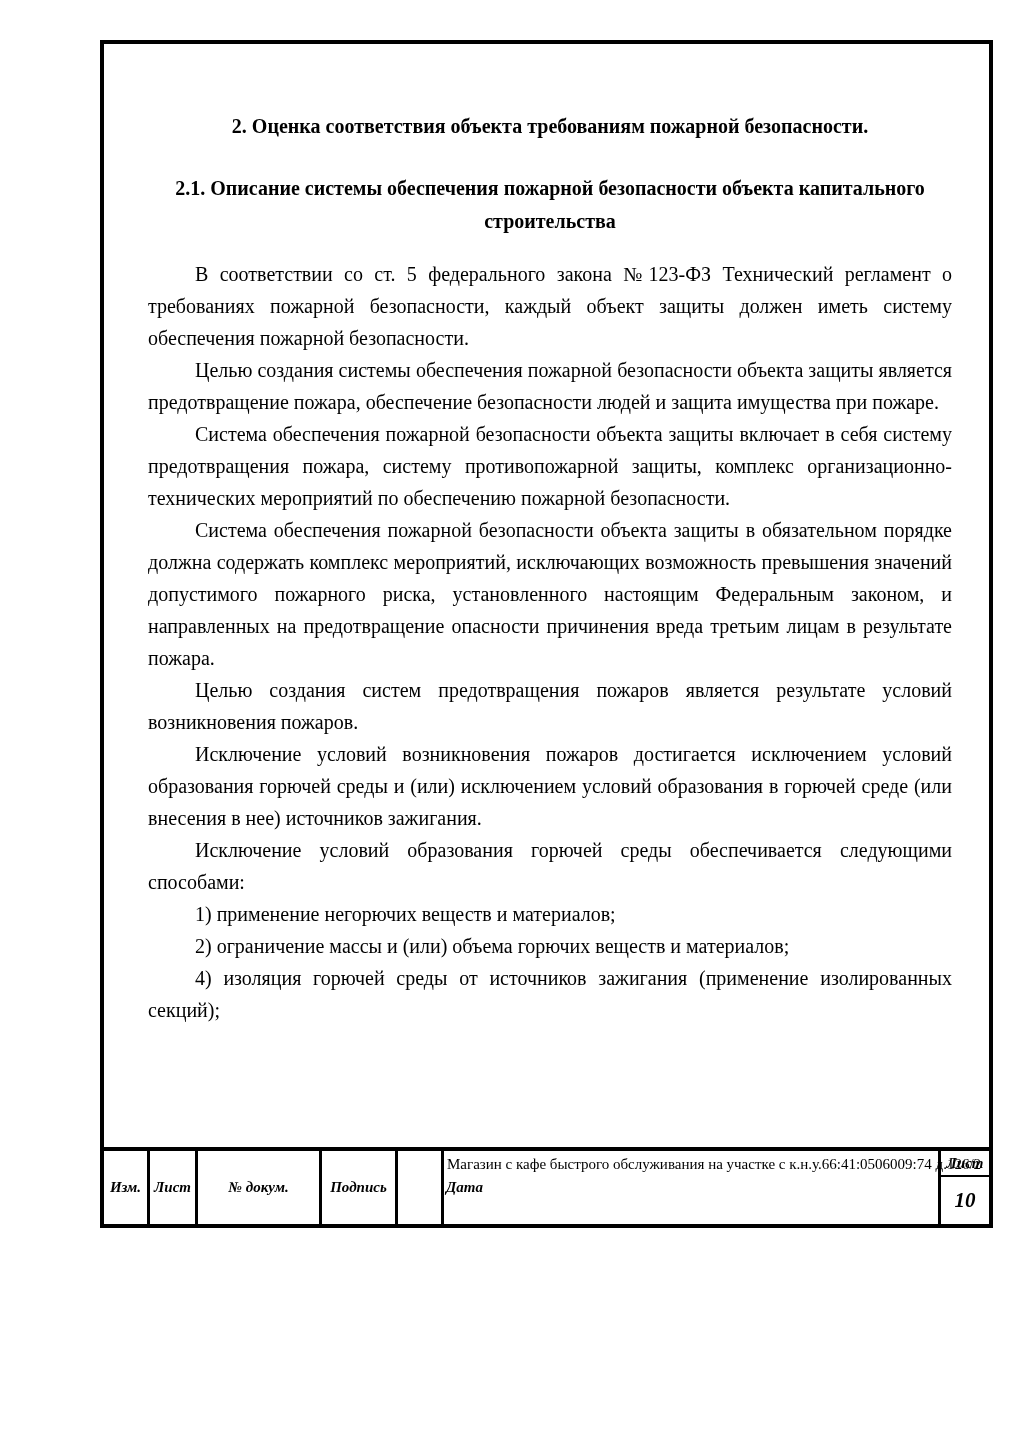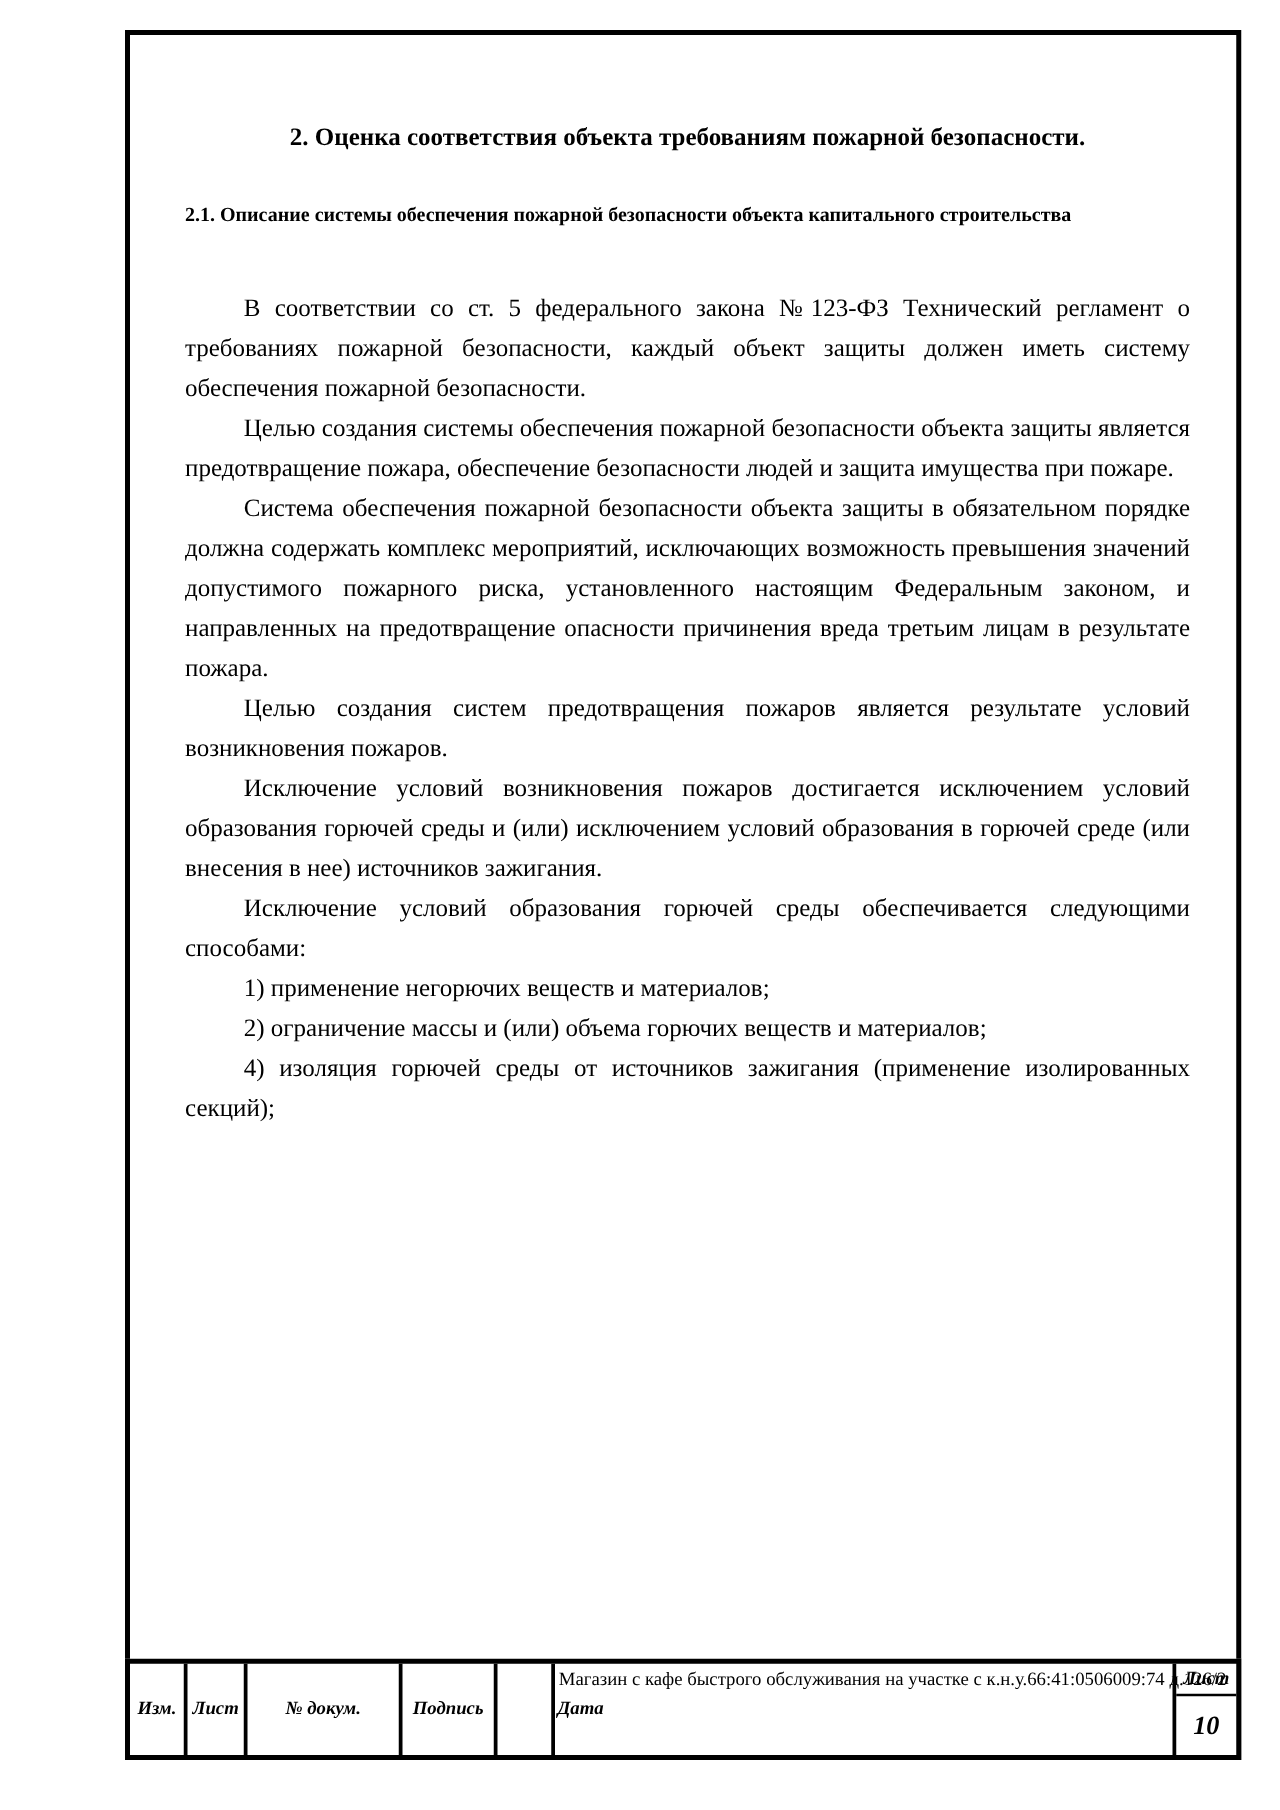--- a/index.html
+++ b/index.html
@@ -11,47 +11,48 @@
     width: 1024px;
     height: 1448px;
     position: relative;
     font-family: "Liberation Serif", "DejaVu Serif", serif;
     color: #000000;
     overflow: hidden;
   }
   .frame {
     position: absolute;
     left: 100px;
-    top: 24px;
+    top: 40px;
     width: 893px;
-    height: 1384px;
+    height: 1188px;
     border: 4px solid #000000;
     box-sizing: border-box;
     background: #ffffff;
   }
   .content {
     padding: 66px 37px 0 44px;
     font-size: 20px;
     line-height: 32px;
     text-align: justify;
   }
   .content h1 {
     font-size: 20px;
     line-height: 32px;
     font-weight: bold;
     text-align: center;
     text-indent: 0;
     margin: 0 0 30px 0;
   }
   .content h2 {
-    font-size: 16px;
+    font-size: 20px;
     line-height: 33px;
     font-weight: bold;
+    text-align: center;
     text-indent: 0;
-    margin: 0 0 42px 0;
+    margin: 0 0 20px 0;
   }
   .content p {
     margin: 0;
     text-indent: 47px;
   }
   
   .titleblock {
     position: absolute;
     left: -4px;
     right: -4px;
@@ -127,20 +128,21 @@
 </head>
 <body>
 
 <div class="frame">
 
   <div class="content">
     <h1>2. Оценка соответствия объекта требованиям пожарной безопасности.</h1>
     <h2>2.1. Описание системы обеспечения пожарной безопасности объекта капитального строительства</h2>
     <p>В соответствии со ст. 5 федерального закона №123-ФЗ Технический регламент о требованиях пожарной безопасности, каждый объект защиты должен иметь систему обеспечения пожарной безопасности.</p>
     <p>Целью создания системы обеспечения пожарной безопасности объекта защиты является предотвращение пожара, обеспечение безопасности людей и защита имущества при пожаре.</p>
+    <p>Система обеспечения пожарной безопасности объекта защиты включает в себя систему предотвращения пожара, систему противопожарной защиты, комплекс организационно-технических мероприятий по обеспечению пожарной безопасности.</p>
     <p>Система обеспечения пожарной безопасности объекта защиты в обязательном порядке должна содержать комплекс мероприятий, исключающих возможность превышения значений допустимого пожарного риска, установленного настоящим Федеральным законом, и направленных на предотвращение опасности причинения вреда третьим лицам в результате пожара.</p>
     <p>Целью создания систем предотвращения пожаров является результате условий возникновения пожаров.</p>
     <p>Исключение условий возникновения пожаров достигается исключением условий образования горючей среды и (или) исключением условий образования в горючей среде (или внесения в нее) источников зажигания.</p>
     <p>Исключение условий образования горючей среды обеспечивается следующими способами:</p>
     <p>1) применение негорючих веществ и материалов;</p>
     <p>2) ограничение массы и (или) объема горючих веществ и материалов;</p>
     <p>4) изоляция горючей среды от источников зажигания (применение изолированных секций);</p>
   </div>
 
   <div class="titleblock">

